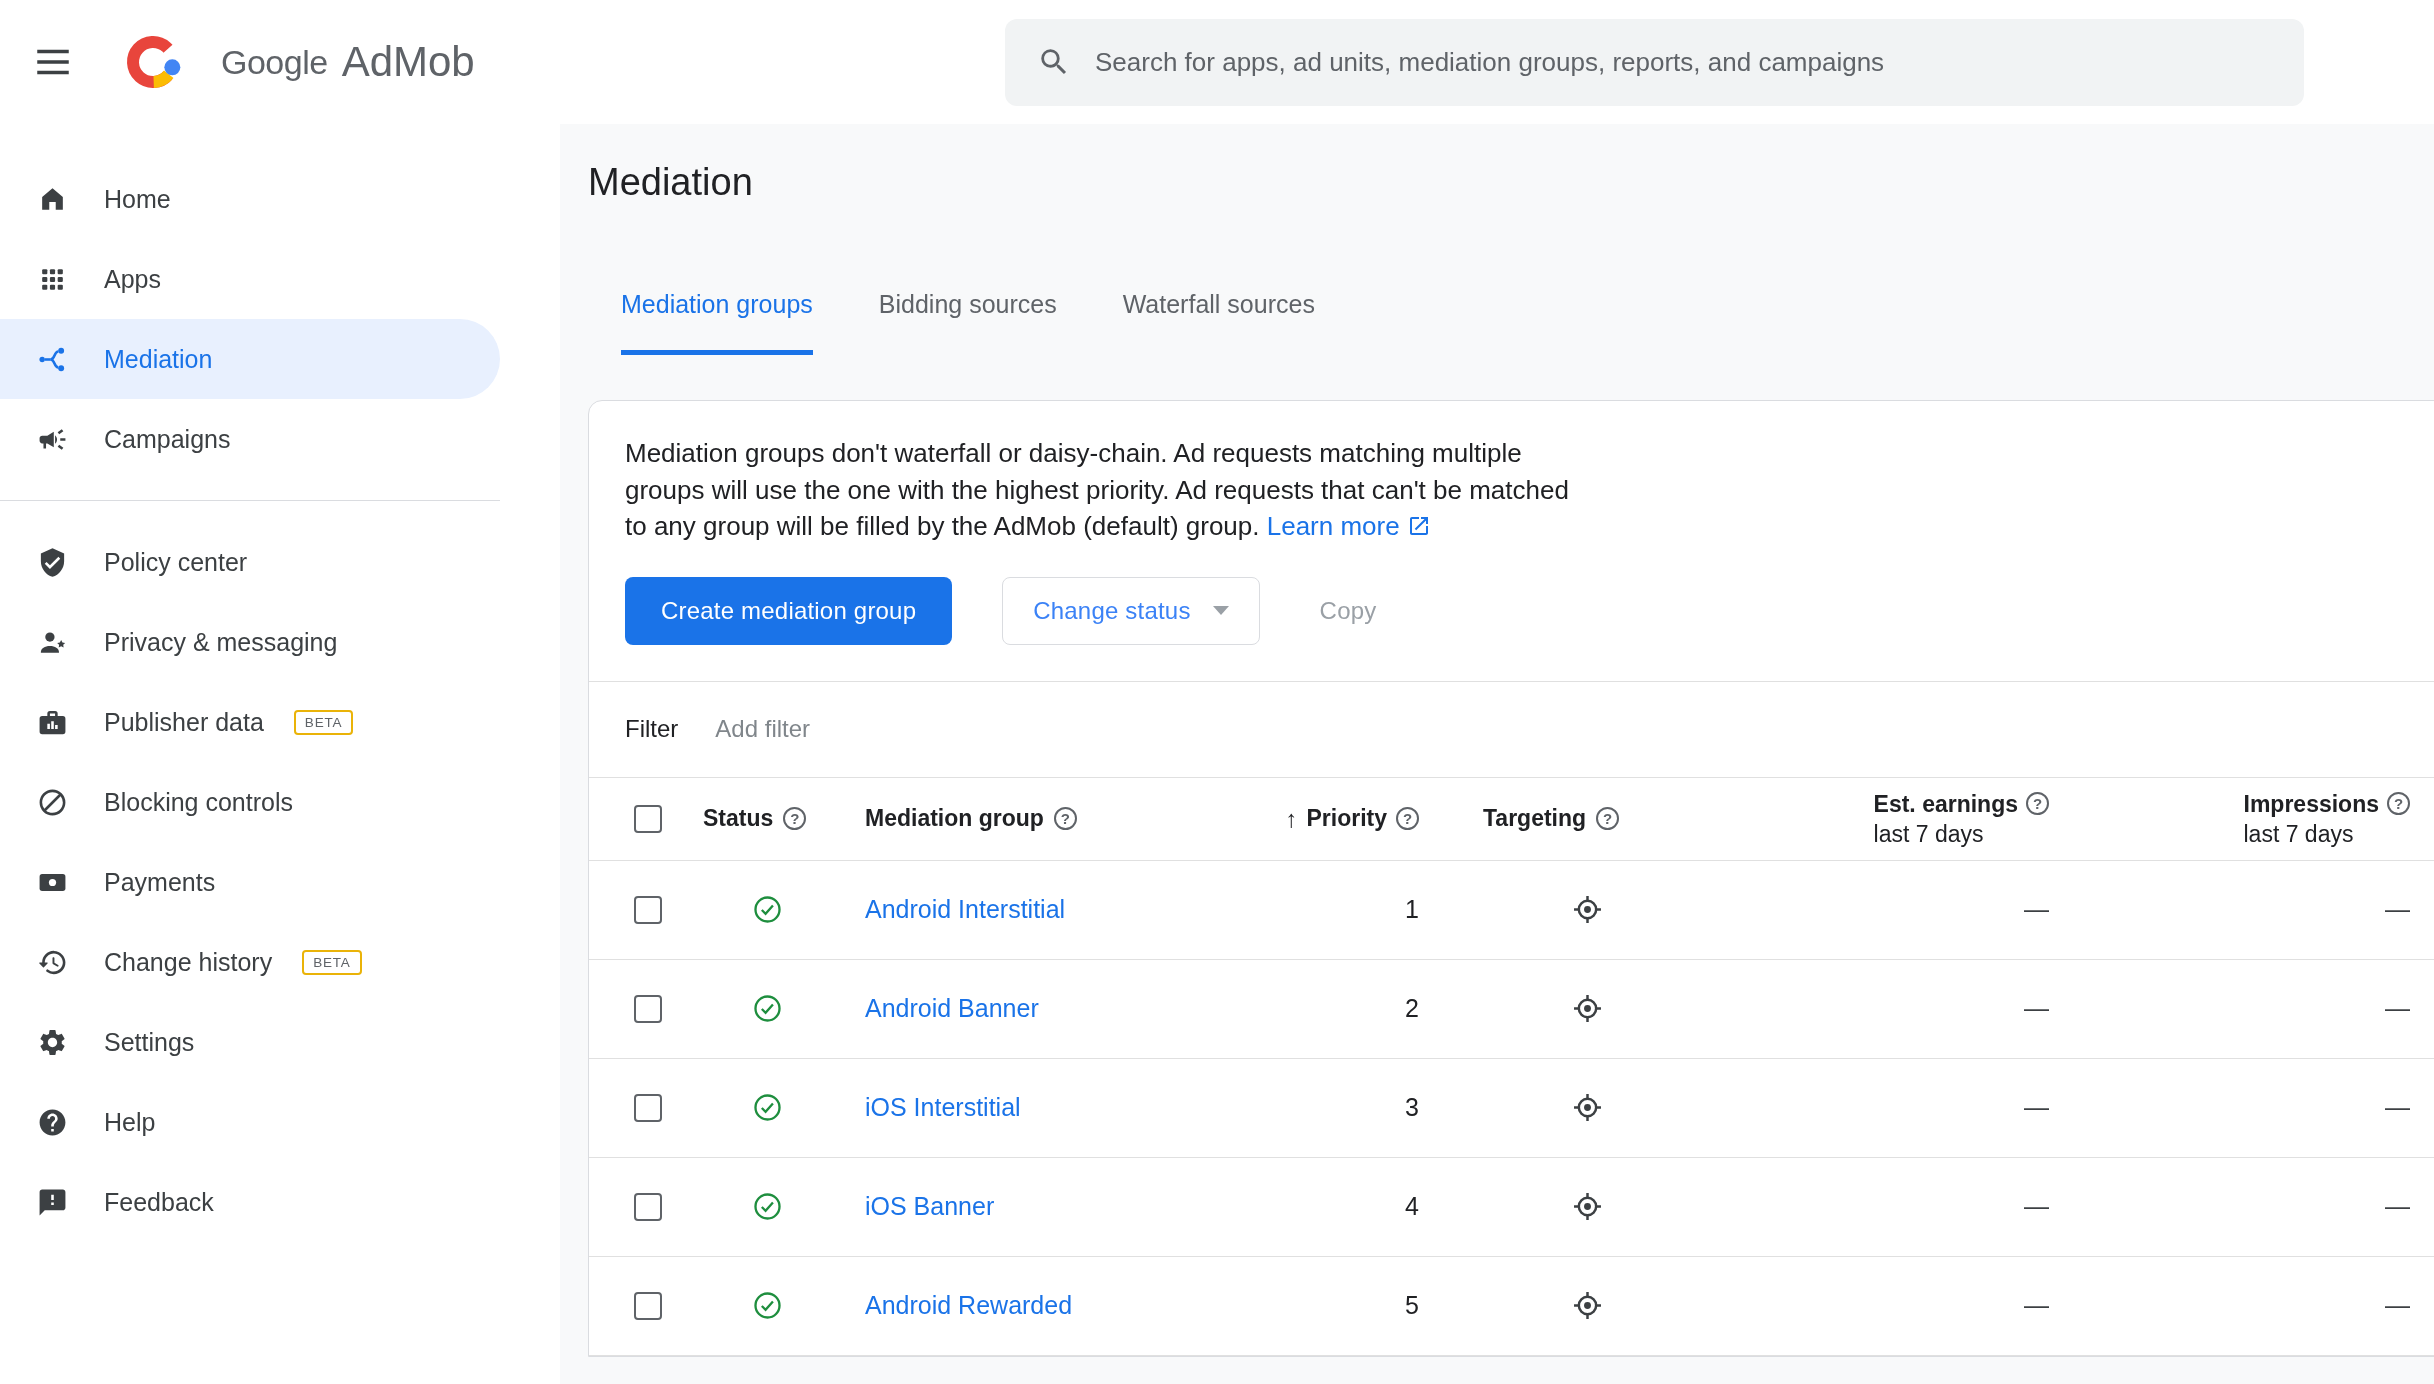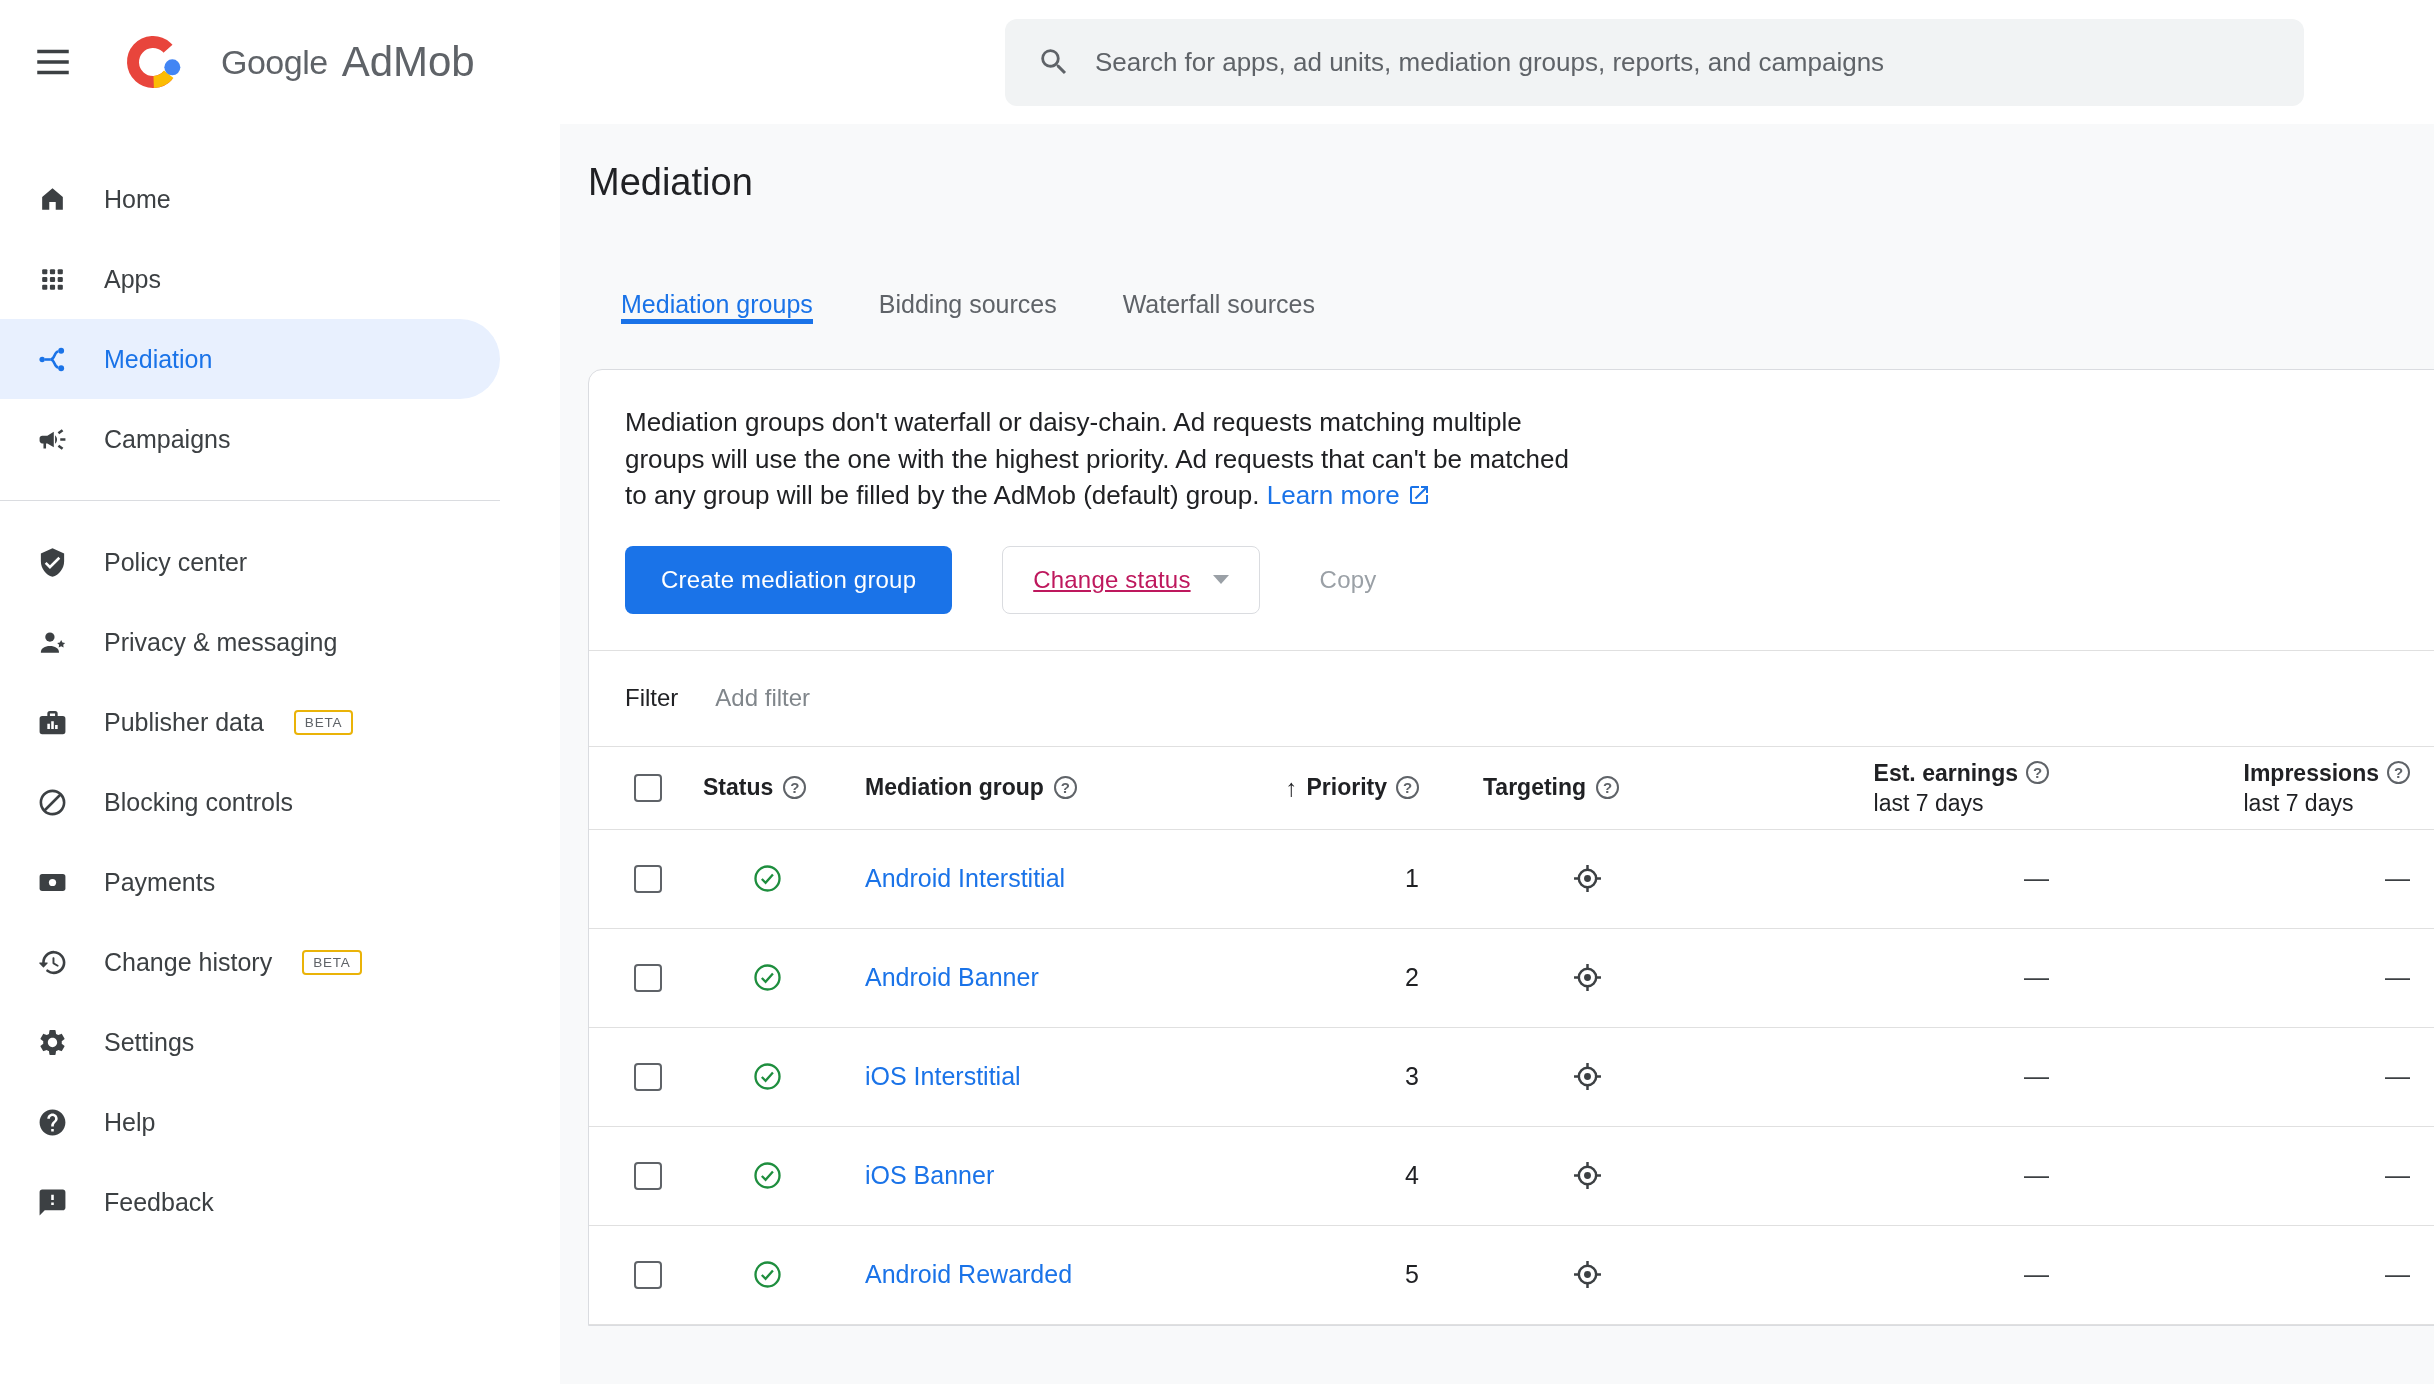--- a/index.html
+++ b/index.html
@@ -31,35 +31,35 @@
   .nav-label { font-size:25px; margin-left:36px; font-weight:500; }
   .beta { display:inline-block; margin-left:30px; font-size:13.5px; font-weight:500; letter-spacing:0.8px;
     color:#5f6368; border:2px solid #eab308; border-radius:4px; padding:3px 9px; }
   .nav-divider { width:500px; height:1px; background:#dadce0; margin:21px 0; }
 
   
   .main { flex:1; background:#f8f9fa; padding-left:28px; overflow:hidden; }
   .page-title { font-size:38px; font-weight:500; line-height:48px; margin-top:34px; color:#202124; }
   .tabs { display:flex; gap:66px; margin:83px 0 0 33px; }
   .tab { font-size:25px; font-weight:500; line-height:30px; color:#5f6368; cursor:pointer;
-    border-bottom:5px solid transparent; }
+    padding-bottom:31px; border-bottom:5px solid transparent; }
   .tab.active { color:#1a73e8; border-bottom-color:#1a73e8; }
 
   
   .card { margin-top:45px; margin-right:-40px; background:#fff; border:1px solid #dadce0;
     border-radius:14px 14px 0 0; }
   .desc { margin:34px 36px 0; max-width:950px; font-size:26px; line-height:36.5px; color:#202124; }
   .learn-more { color:#1a73e8; font-weight:500; text-decoration:none; white-space:nowrap; }
   .ext-icon { width:24px; height:24px; vertical-align:-3px; margin-left:7px; fill:#1a73e8; }
 
   .actions { display:flex; align-items:center; gap:50px; margin:32px 36px 36px; }
   .btn { height:68px; border-radius:8px; font-size:24px; font-weight:500; font-family:inherit;
     display:inline-flex; align-items:center; letter-spacing:0.2px; cursor:pointer; }
   .btn-primary { background:#1a73e8; color:#fff; border:none; padding:0 36px; }
-  .btn-outline { background:#fff; color:#be185d; border:1.5px solid #dadce0; padding:0 30px; cursor:default;text-decoration:underline; }
+  .btn-outline { background:#fff; color:#3b82f6; border:1.5px solid #dadce0; padding:0 30px; cursor:default; }
   .btn-text { background:none; color:#9aa0a6; border:none; padding:0 10px; cursor:default; }
   .caret { width:0; height:0; border-left:8px solid transparent; border-right:8px solid transparent;
     border-top:9px solid #9aa0a6; margin-left:22px; }
 
   .filter-row { height:96px; display:flex; align-items:center; padding-left:36px;
     border-top:1px solid #e0e0e0; }
   .filter-label { font-size:24px; color:#202124; }
   .add-filter { font-size:24px; color:#80868b; margin-left:37px; cursor:pointer; }
 
   

